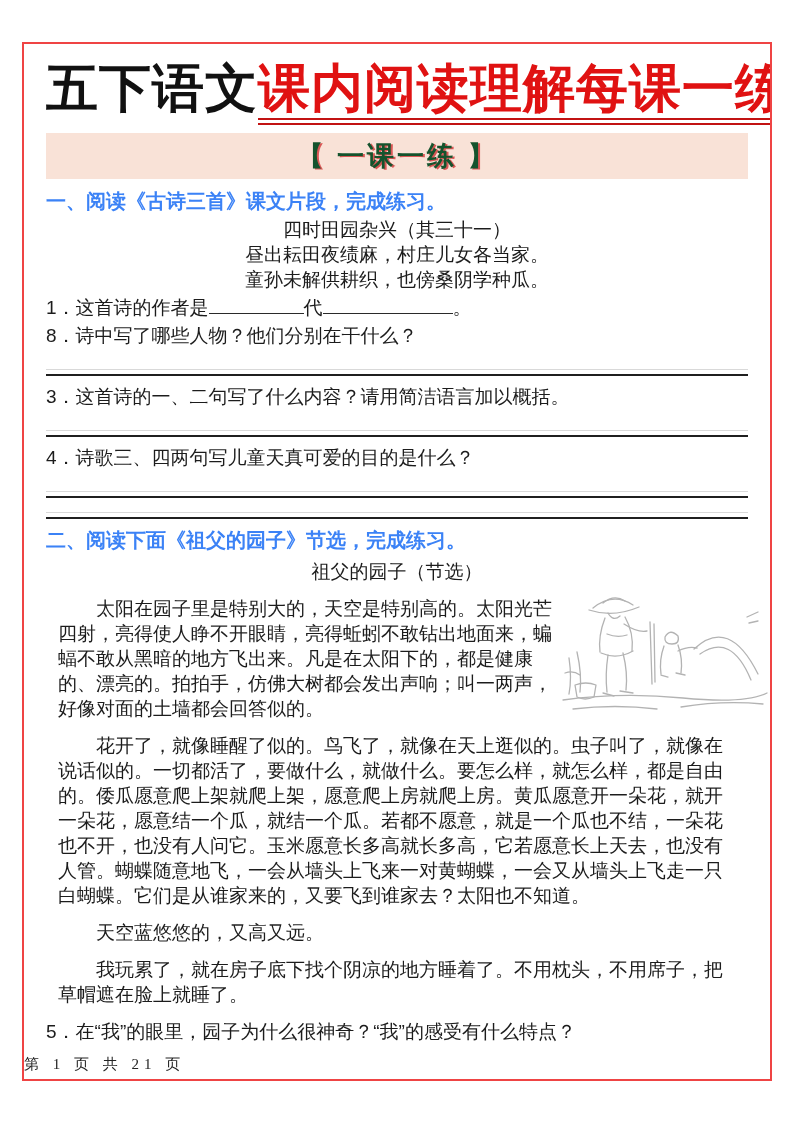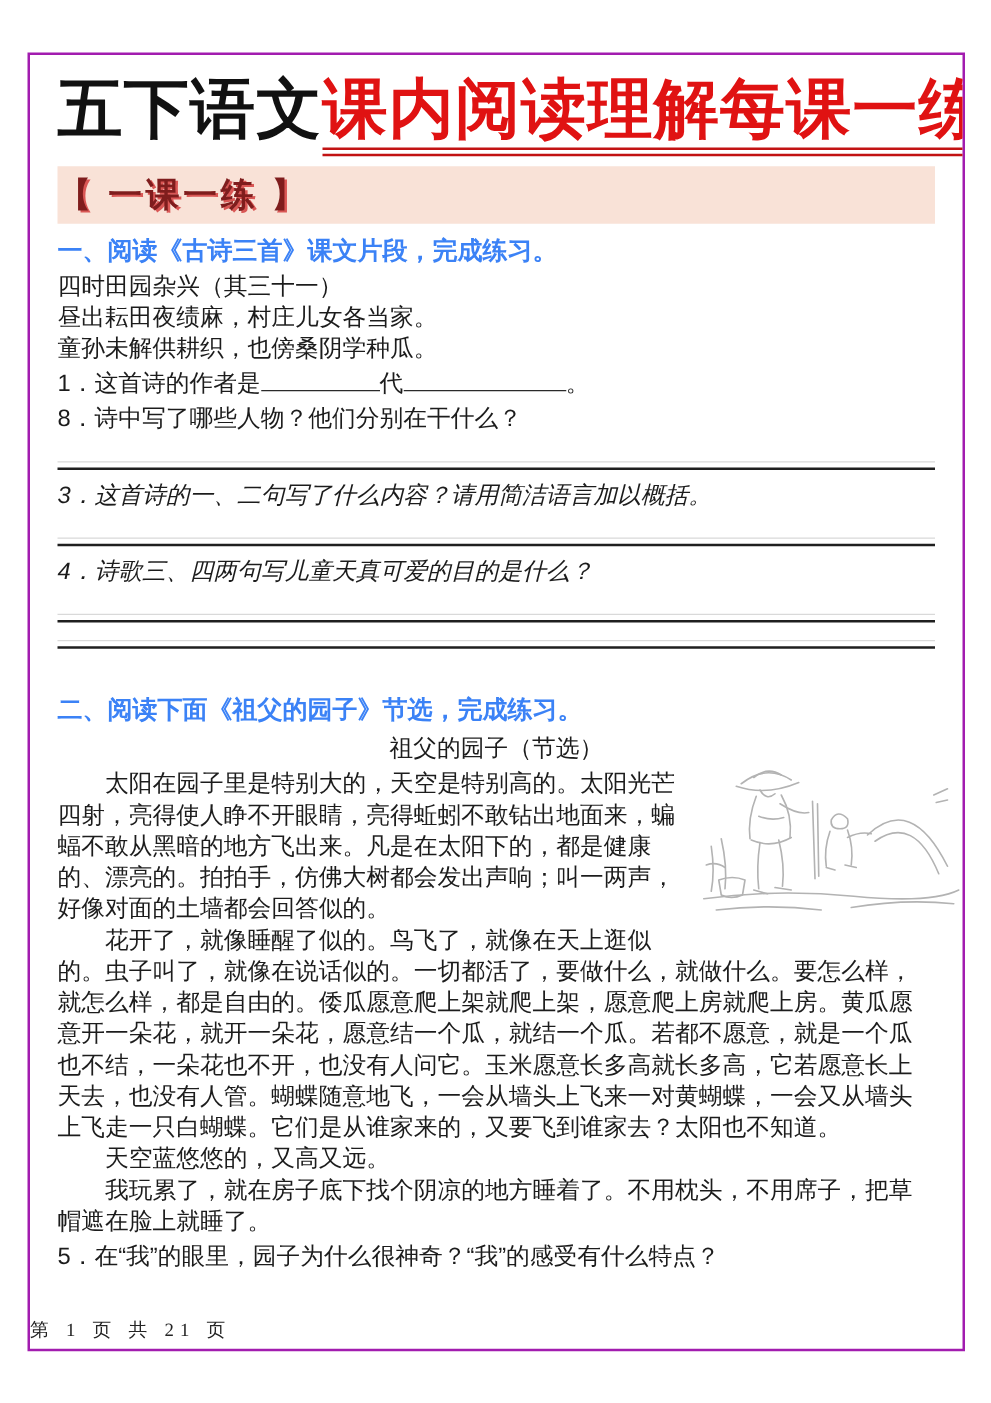--- a/index.html
+++ b/index.html
@@ -3,68 +3,68 @@
 <meta charset="utf-8">
 <style>
   html,body{margin:0;padding:0;}
   body{
     width:793px;height:1122px;background:#ffffff;position:relative;
     font-family:"Liberation Sans","DejaVu Sans",sans-serif;color:#1c1c1c;
     -webkit-font-smoothing:antialiased;
   }
   .frame{
     position:absolute;left:22px;top:42px;width:750px;height:1039px;
-    border:2px solid #a21caf;box-sizing:border-box;
+    border:2px solid #ef4444;box-sizing:border-box;
     padding:12px 22px 0 22px;overflow:hidden;
   }
   
   .title{
     margin:2px 0 0 0;font-size:52px;font-weight:900;line-height:60px;
     white-space:nowrap;letter-spacing:1px;
   }
   .title .t-black{color:#111111;}
   .title .t-red{
     color:#e01212;border-bottom:7px double #c21313;
     padding-bottom:1px;padding-right:10px;
   }
   
   .banner{
     margin-top:15px;height:46px;background:#f9e2d7;
-    text-align:left;line-height:46px;
+    text-align:center;line-height:46px;
     font-size:27px;font-weight:bold;letter-spacing:3px;
-    color:#7f1d1d;text-shadow:2px 1px 0 rgba(211,62,62,0.85);
+    color:#14532d;text-shadow:2px 1px 0 rgba(211,62,62,0.85);
   }
   
   .sec-heading{
     color:#3b82f6;font-weight:bold;font-size:20px;line-height:26px;
     margin-top:9px;
   }
-  .sec-heading.s2{margin-top:36px;}
+  .sec-heading.s2{margin-top:8px;}
   
-  .poem{text-align:left;font-size:19px;line-height:25px;margin-top:3px;}
+  .poem{text-align:center;font-size:19px;line-height:25px;margin-top:3px;}
   .poem div{margin:0;}
   
   .question{font-size:19px;line-height:25px;margin-top:3px;}
   .blank{
     display:inline-block;border-bottom:1px solid #2a2a2a;
     height:16px;vertical-align:baseline;
   }
   .blank-1{width:95px;}
   .blank-2{width:130px;}
   
   .answer-line{
     margin-top:21px;height:4px;
     border-top:1px solid #d9d9d9;border-bottom:2px solid #1f1f1f;
   }
   .answer-line.tight{margin-top:14px;}
-  .answer-line + .question{margin-top:8px;font-style:italic;}
+  .answer-line + .question{margin-top:8px;}
   
   .subtitle{text-align:center;font-size:19px;line-height:25px;margin-top:6px;}
   .passage{font-size:19px;line-height:25px;margin-top:3px;}
-  .passage p{margin:0;text-indent:2em;}
+  .passage p{margin:12px;text-indent:2em;}
   .sketch{
     float:right;width:208px;height:132px;
     margin:-8px -21px 2px 6px;
   }
   
   .footer{
     position:absolute;left:0;bottom:5px;width:100%;text-align:left;
     font-family:"Liberation Serif","DejaVu Serif",serif;
     font-size:15px;letter-spacing:5px;color:#242424;
   }

